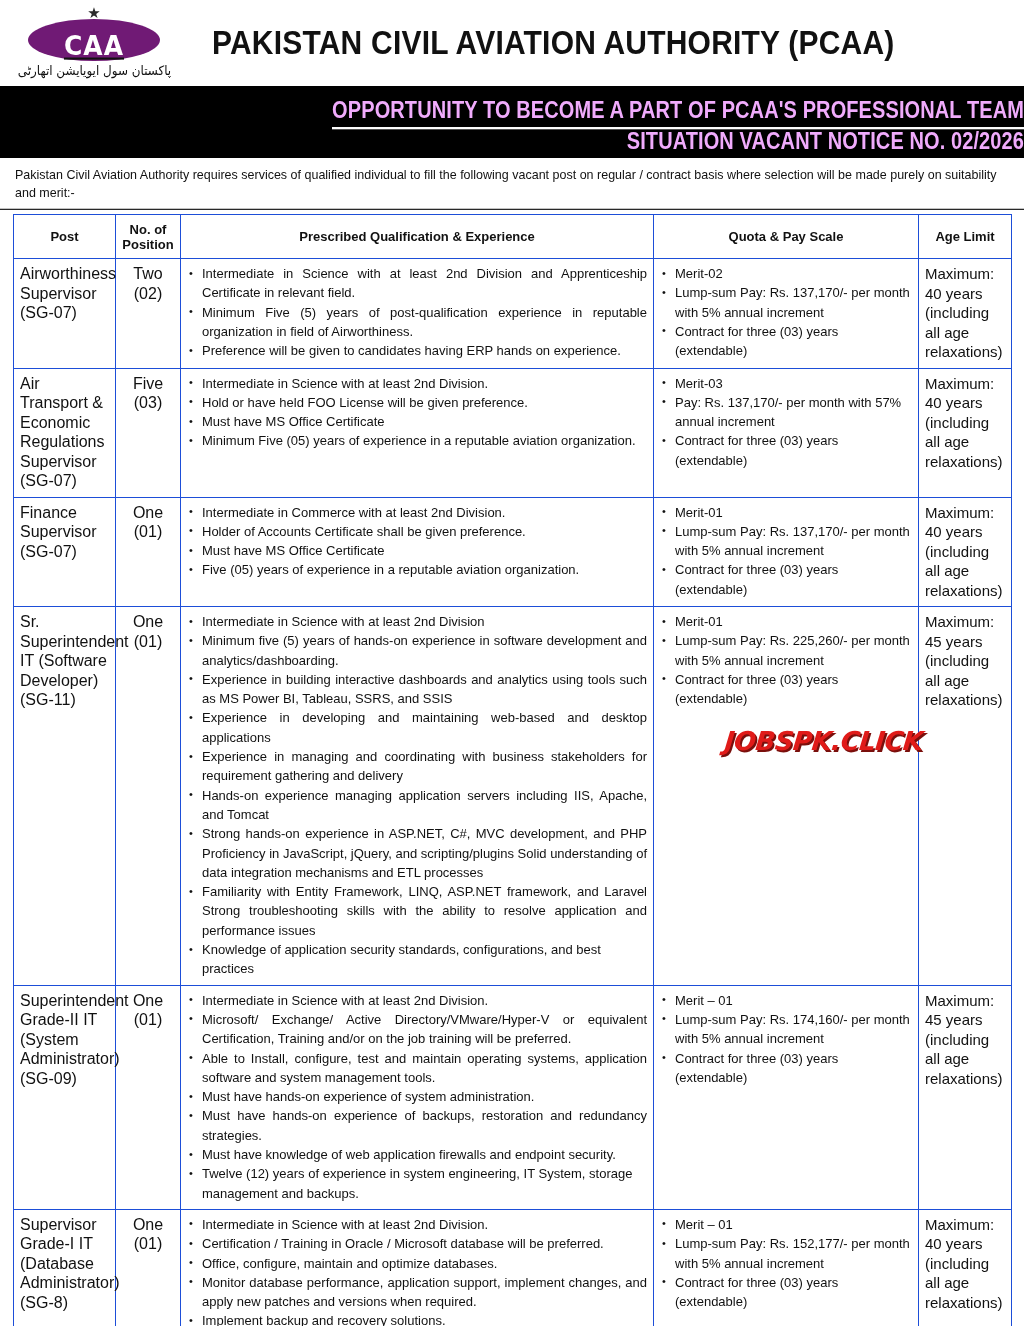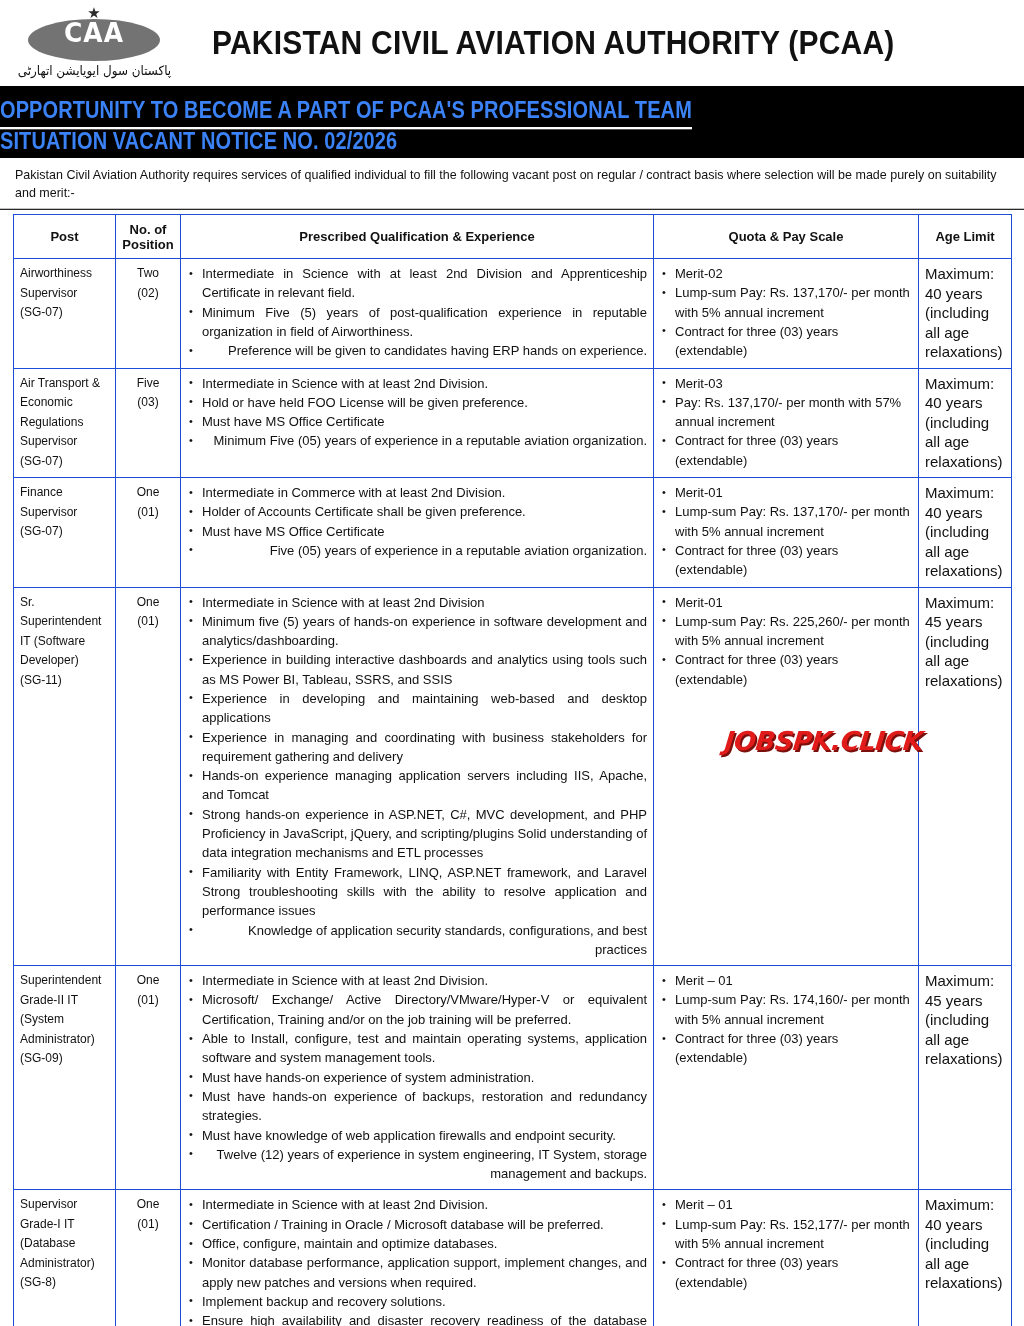--- a/index.html
+++ b/index.html
@@ -33,25 +33,26 @@
   }
   .logo-star {
     font-size: 15px;
     line-height: 8px;
     color: #2b2b2b;
     margin-bottom: 2px;
   }
   .logo-ellipse {
     width: 132px;
     height: 42px;
-    background: #737373;
+    background: #701a75;
     border-radius: 50% / 50%;
     display: flex;
-    align-items: flex-start;
+    align-items: flex-end;
     justify-content: center;
+    text-decoration: underline;
   }
   .logo-ellipse span {
     color: #ffffff;
     font-family: "DejaVu Sans", sans-serif;
     font-weight: bold;
     font-size: 25px;
     letter-spacing: 1px;
     transform: scaleY(1.05);
   }
   .logo-urdu {
@@ -69,22 +70,22 @@
     font-size: 30px;
     font-weight: bold;
     letter-spacing: 0.2px;
     transform: scaleY(1.12);
     transform-origin: left center;
   }
 
   
   .banner {
     background: #000000;
-    color: #3b82f6;
-    text-align: left;
+    color: #f0abfc;
+    text-align: right;
     padding: 8px 0 9px 0;
     height: 70px;
   }
   .banner-line {
     font-size: 20px;
     font-weight: bold;
     line-height: 28px;
     letter-spacing: 0.1px;
     transform: scaleY(1.15);
   }
@@ -125,21 +126,21 @@
     height: 44px;
     padding: 4px;
   }
   col.c-post      { width: 102px; }
   col.c-num       { width: 65px;  }
   col.c-qual      { width: 473px; }
   col.c-quota     { width: 265px; }
   col.c-age       { width: 93px;  }
 
   td.post, td.num {
-    font-size: 12px;
+    font-size: 16px;
     line-height: 19.5px;
   }
   td.num { text-align: center; }
   td.age { font-size: 15px; line-height: 19.5px; }
 
   ul.bl {
     margin: 0;
     padding: 0;
     list-style: none;
   }
@@ -152,21 +153,21 @@
   }
   ul.bl li::before {
     content: "\2022";
     position: absolute;
     left: 2px;
     top: -0.5px;
     font-size: 11px;
     color: #111;
   }
   ul.bl.justify li { text-align: justify; }
-  ul.bl.justify li:last-child { text-align: right; }
+  ul.bl.justify li:last-child { text-align: left; }
 
   td.quota ul.bl li { line-height: 19.3px; }
 
   
   .watermark {
     position: absolute;
     left: 725px;
     top: 726px;
     font-family: "DejaVu Sans", sans-serif;
     font-size: 26px;

